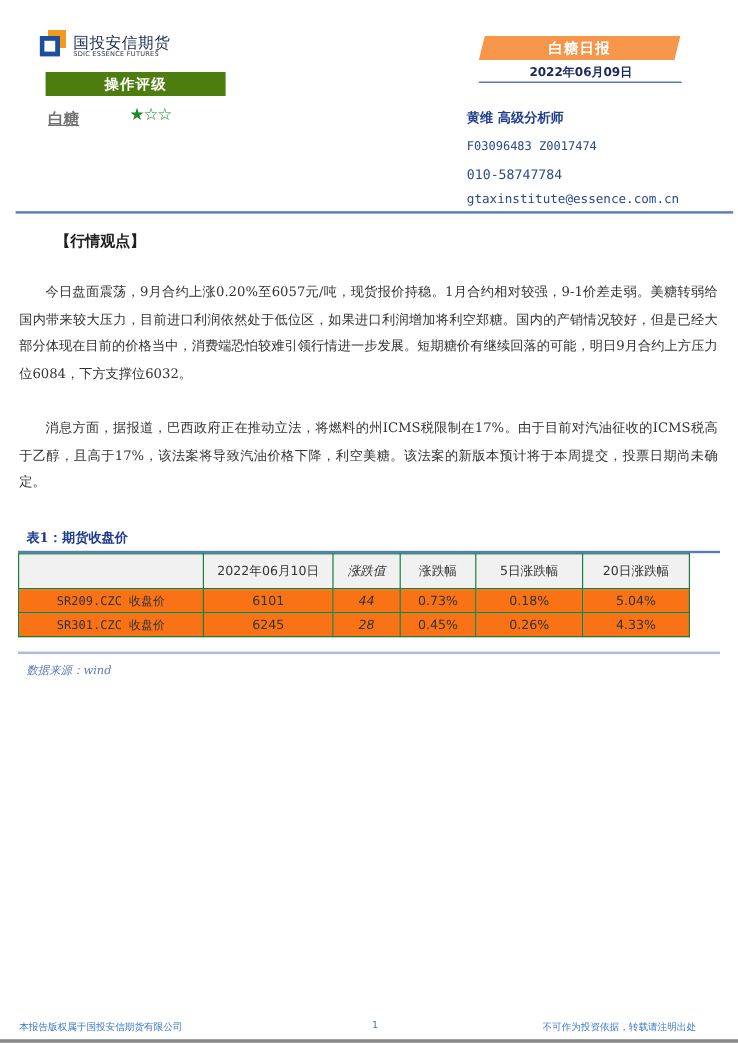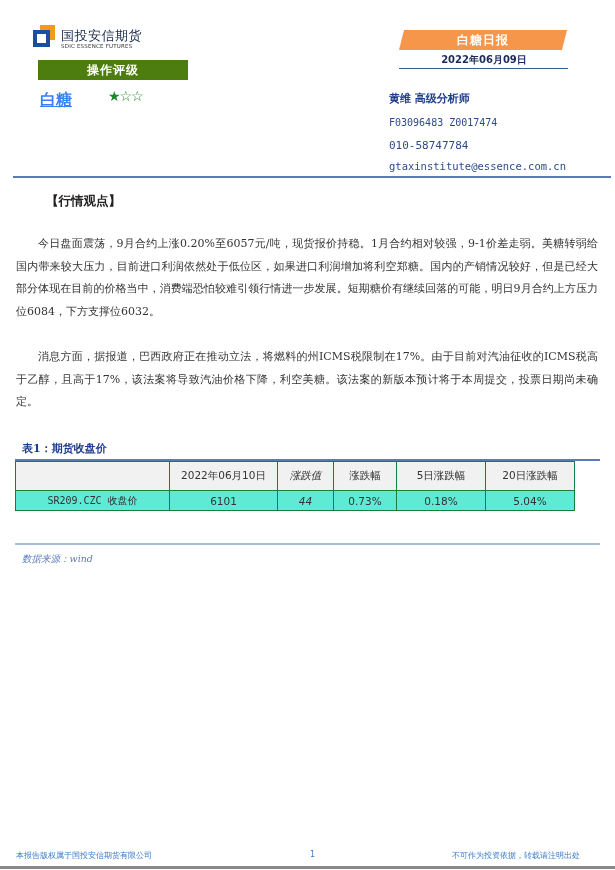--- a/index.html
+++ b/index.html
@@ -15,21 +15,21 @@
   .logo-mark { position: absolute; left: 0; top: 0; width: 22px; height: 24px; }
   .logo-cn { position: absolute; left: 28px; top: 2px; font-size: 13px; color: #1a2a4a; letter-spacing: 0.5px; }
   .logo-en { position: absolute; left: 28px; top: 18px; font-size: 5.5px; color: #333; letter-spacing: 0.2px; white-space: nowrap; }
 
   
   .rating-banner {
     left: 38px; top: 60px; width: 150px; height: 20px; background: #4d7c0f;
     color: #fff; font-weight: bold; font-size: 12px; text-align: center; line-height: 20px;
     font-family: "DejaVu Serif", serif; letter-spacing: 1px;
   }
-  .product-label { left: 40px; top: 90px; font-size: 16px; color: #3b82f6; font-weight: bold; font-family: "DejaVu Serif", serif; text-decoration: underline; }
+  .product-label { left: 40px; top: 90px; font-size: 13px; color: #737373; font-weight: bold; font-family: "DejaVu Serif", serif; text-decoration: underline; }
   .stars { left: 108px; top: 88px; font-size: 14px; color: #1a8a2a; letter-spacing: -1px; }
 
   
   .report-banner {
     left: 399px; top: 22px; width: 168px; height: 20px;
     background: #f5964a;
     clip-path: polygon(3% 0, 100% 0, 97% 100%, 0 100%);
     color: #fff; font-weight: bold; font-size: 12px; line-height: 20px; text-align: center;
     font-family: "DejaVu Serif", serif; letter-spacing: 1px; margin-top: 8px;
   }
@@ -57,21 +57,21 @@
   .table-rule-top { left: 15px; top: 459px; width: 585px; height: 2px; background: #5a7ab8; }
   .table-rule-bottom { left: 15px; top: 543px; width: 585px; height: 2px; background: #a8bddb; }
   table.prices {
     position: absolute; left: 15px; top: 461px; border-collapse: collapse;
     font-size: 10.5px; color: #333;
   }
   table.prices td, table.prices th {
     border: 1px solid #15803d; text-align: center; height: 19px; padding: 0 4px; font-weight: normal;
   }
   table.prices thead th { background: #f1f1f1; height: 28px; }
-  table.prices tbody td { background: #5eead4; margin-top: 29px; }
+  table.prices tbody td { background: #f97316; margin-top: 29px; }
   table.prices .c0 { width: 145px; }
   table.prices .c1 { width: 99px; }
   table.prices .c2 { width: 47px; font-style: italic; }
   table.prices .c3 { width: 54px; }
   table.prices .c4 { width: 80px; }
   table.prices .c5 { width: 80px; }
   table.prices tbody td.c0 { text-align: center; font-family: "DejaVu Sans Mono", monospace; font-size: 10px; }
   .source { left: 22px; top: 553px; font-size: 9.5px; color: #5a7ab8; font-style: italic; font-family: "DejaVu Serif", serif; }
 
   
@@ -126,20 +126,28 @@
   </thead>
   <tbody>
     <tr>
       <td class="c0">SR209.CZC 收盘价</td>
       <td class="c1">6101</td>
       <td class="c2">44</td>
       <td class="c3">0.73%</td>
       <td class="c4">0.18%</td>
       <td class="c5">5.04%</td>
     </tr>
+    <tr>
+      <td class="c0">SR301.CZC 收盘价</td>
+      <td class="c1">6245</td>
+      <td class="c2">28</td>
+      <td class="c3">0.45%</td>
+      <td class="c4">0.26%</td>
+      <td class="c5">4.33%</td>
+    </tr>
   </tbody>
 </table>
 <div class="abs table-rule-bottom"></div>
 <div class="abs source">数据来源：wind</div>
 
 <div class="abs footer-left">本报告版权属于国投安信期货有限公司</div>
 <div class="abs footer-page">1</div>
 <div class="abs footer-right">不可作为投资依据，转载请注明出处</div>
 <div class="abs footer-rule"></div>
 

